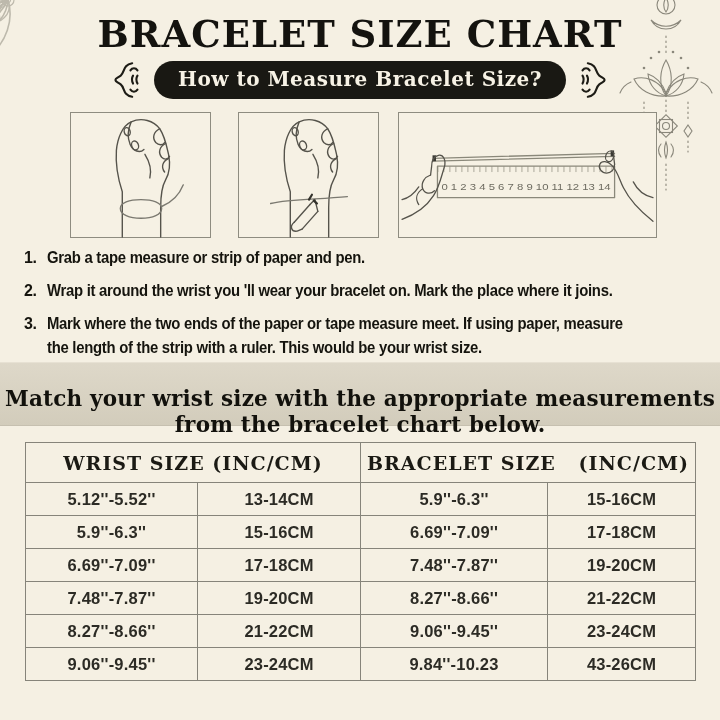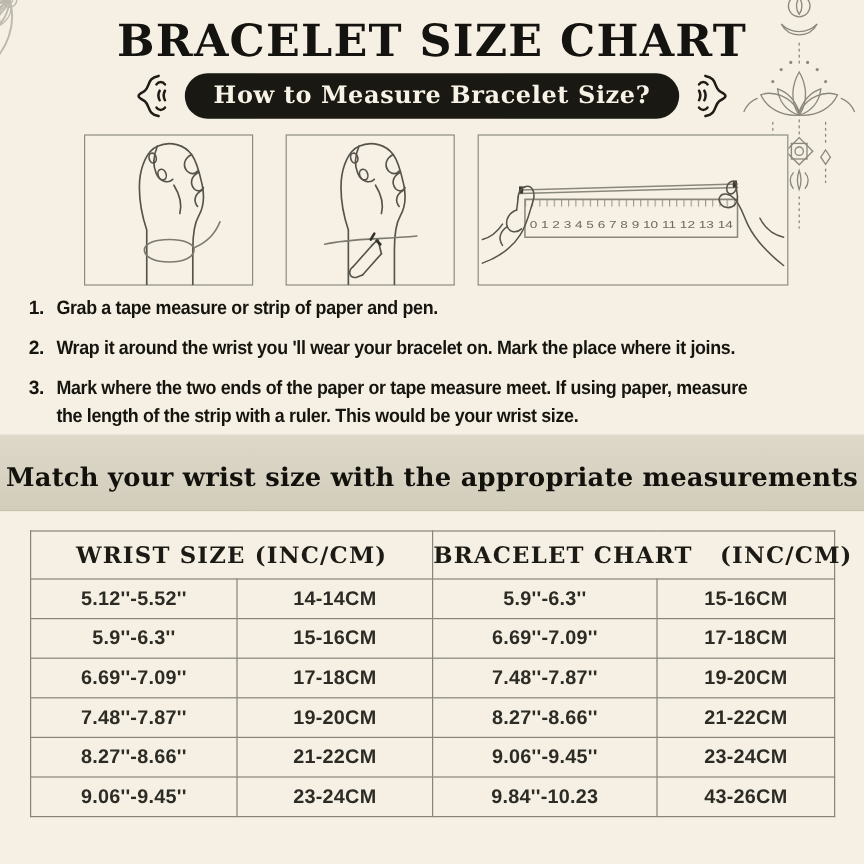--- a/index.html
+++ b/index.html
@@ -252,39 +252,40 @@
     </div>
     <div class="step">
       <span class="step-num">3.</span>
       <span class="inner">Mark where the two ends of the paper or tape measure meet. If using paper, measure</span><br>
       <span class="inner">the length of the strip with a ruler. This would be your wrist size.</span>
     </div>
   </div>
 
   <div class="banner">
     <div>Match your wrist size with the appropriate measurements</div>
+    <div>from the bracelet chart below.</div>
   </div>
 
   <table class="size-table">
     <colgroup>
       <col style="width:172px">
         <col style="width:163px">
         <col style="width:187px">
         <col style="width:148px">
     </colgroup>
     <thead>
       <tr>
         <th colspan="2">WRIST SIZE (INC/CM)</th>
-        <th colspan="2">BRACELET CHART   (INC/CM)</th>
+        <th colspan="2">BRACELET SIZE   (INC/CM)</th>
       </tr>
     </thead>
     <tbody>
       <tr>
         <td>5.12''-5.52''</td>
-        <td>14-14CM</td>
+        <td>13-14CM</td>
         <td>5.9''-6.3''</td>
         <td>15-16CM</td>
       </tr>
       <tr>
         <td>5.9''-6.3''</td>
         <td>15-16CM</td>
         <td>6.69''-7.09''</td>
         <td>17-18CM</td>
       </tr>
       <tr>

